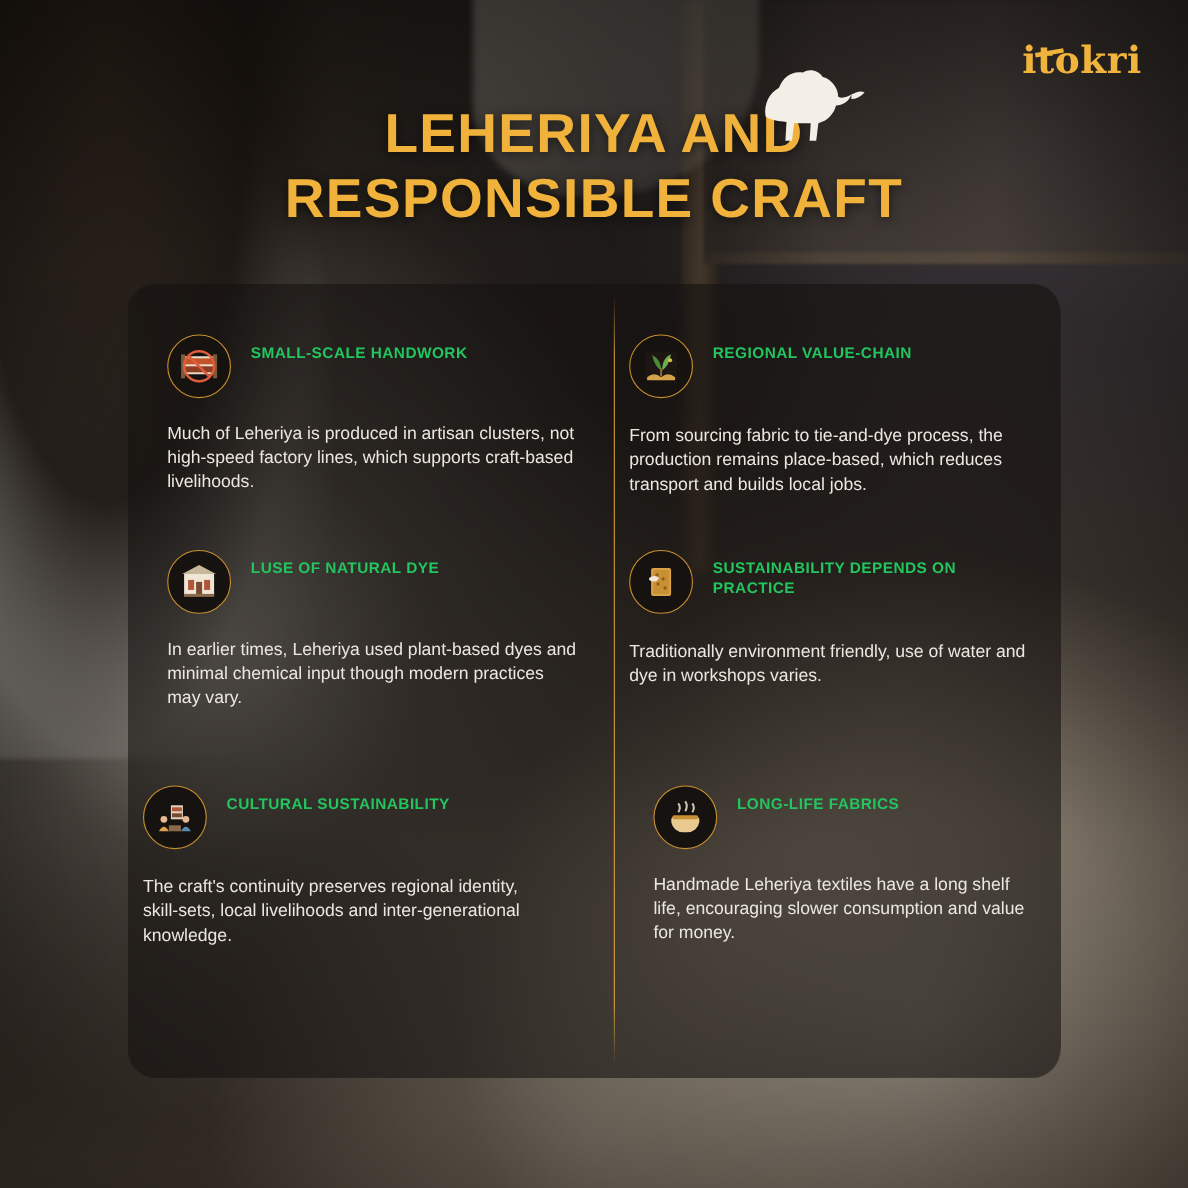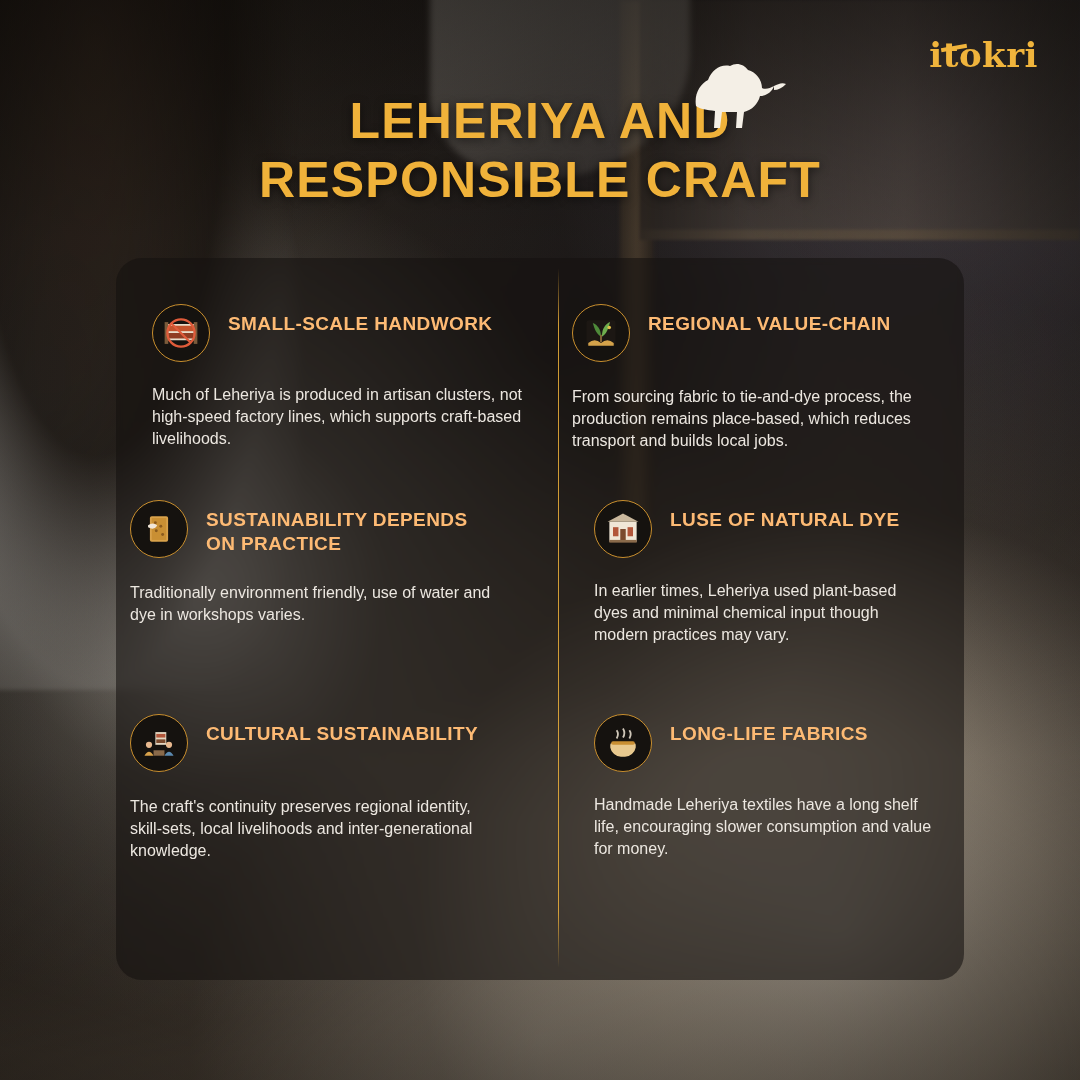--- a/index.html
+++ b/index.html
@@ -167,24 +167,24 @@
     border-radius: 50%;
     border: 1.5px solid #c98f2e;
     background: #15120f;
     display: flex;
     align-items: center;
     justify-content: center;
     overflow: hidden;
   }
 
   .cell-title {
-    font-size: 19px;
+    font-size: 14px;
     font-weight: 700;
     line-height: 1.28;
-    color: #fdba74;
+    color: #22c55e;
     letter-spacing: 0.4px;
     text-transform: uppercase;
     padding-top: 8px;
     max-width: 280px;
   }
 
   .cell-body {
     margin-top: 22px;
     font-size: 16px;
     line-height: 1.38;
@@ -253,53 +253,53 @@
             <rect x="21" y="24" width="2" height="8" fill="#8a6a3a"></rect>
             <path d="M8 33 q7 -6 14 0 q7 -6 14 0 v3 H8 Z" fill="#d4a24a"></path>
             <circle cx="31" cy="16" r="2" fill="#e0c14a"></circle>
           </svg>
         </div>
         <div class="cell-title">REGIONAL VALUE-CHAIN</div>
       </div>
       <div class="cell-body">From sourcing fabric to tie-and-dye process, the production remains place-based, which reduces transport and builds local jobs.</div>
     </div>
 
+    <div class="cell left">
+      <div class="head-row">
+        <div class="icon-badge">
+          <svg viewBox="0 0 44 44" width="40" height="40">
+            <rect x="7" y="14" width="30" height="22" fill="#f0e6d6"></rect>
+            <path d="M5 14 L22 5 L39 14 Z" fill="#c9b79c"></path>
+            <rect x="11" y="20" width="6" height="10" fill="#b2563a"></rect>
+            <rect x="27" y="20" width="6" height="10" fill="#b2563a"></rect>
+            <rect x="19" y="22" width="6" height="14" fill="#7a4a2e"></rect>
+            <rect x="7" y="34" width="30" height="3" fill="#8a6a4a"></rect>
+          </svg>
+        </div>
+        <div class="cell-title">LUSE OF NATURAL DYE</div>
+      </div>
+      <div class="cell-body">In earlier times, Leheriya used plant-based dyes and minimal chemical input though modern practices may vary.</div>
+    </div>
+
     <div class="cell right">
       <div class="head-row">
         <div class="icon-badge">
           <svg viewBox="0 0 44 44" width="40" height="40">
             <rect x="12" y="8" width="20" height="28" rx="2" fill="#d9a24b"></rect>
             <rect x="14" y="10" width="16" height="24" fill="#c98f33"></rect>
             <circle cx="18" cy="15" r="1.6" fill="#8a5a1e"></circle>
             <circle cx="24" cy="19" r="1.6" fill="#8a5a1e"></circle>
             <circle cx="19" cy="24" r="1.6" fill="#8a5a1e"></circle>
             <circle cx="26" cy="28" r="1.6" fill="#8a5a1e"></circle>
             <path d="M10 18 q5 -4 10 0 q-3 6 -10 2 Z" fill="#f2e7d8"></path>
           </svg>
         </div>
         <div class="cell-title">SUSTAINABILITY DEPENDS ON PRACTICE</div>
       </div>
       <div class="cell-body">Traditionally environment friendly, use of water and dye in workshops varies.</div>
-    </div>
-
-    <div class="cell left">
-      <div class="head-row">
-        <div class="icon-badge">
-          <svg viewBox="0 0 44 44" width="40" height="40">
-            <rect x="7" y="14" width="30" height="22" fill="#f0e6d6"></rect>
-            <path d="M5 14 L22 5 L39 14 Z" fill="#c9b79c"></path>
-            <rect x="11" y="20" width="6" height="10" fill="#b2563a"></rect>
-            <rect x="27" y="20" width="6" height="10" fill="#b2563a"></rect>
-            <rect x="19" y="22" width="6" height="14" fill="#7a4a2e"></rect>
-            <rect x="7" y="34" width="30" height="3" fill="#8a6a4a"></rect>
-          </svg>
-        </div>
-        <div class="cell-title">LUSE OF NATURAL DYE</div>
-      </div>
-      <div class="cell-body">In earlier times, Leheriya used plant-based dyes and minimal chemical input though modern practices may vary.</div>
     </div>
 
     <div class="cell right">
       <div class="head-row">
         <div class="icon-badge">
           <svg viewBox="0 0 44 44" width="40" height="40">
             <rect x="18" y="10" width="12" height="14" fill="#e3d7c2"></rect>
             <rect x="19" y="12" width="10" height="4" fill="#b2563a"></rect>
             <rect x="19" y="18" width="10" height="4" fill="#7a4a2e"></rect>
             <circle cx="11" cy="24" r="3.4" fill="#e8b98f"></circle>

